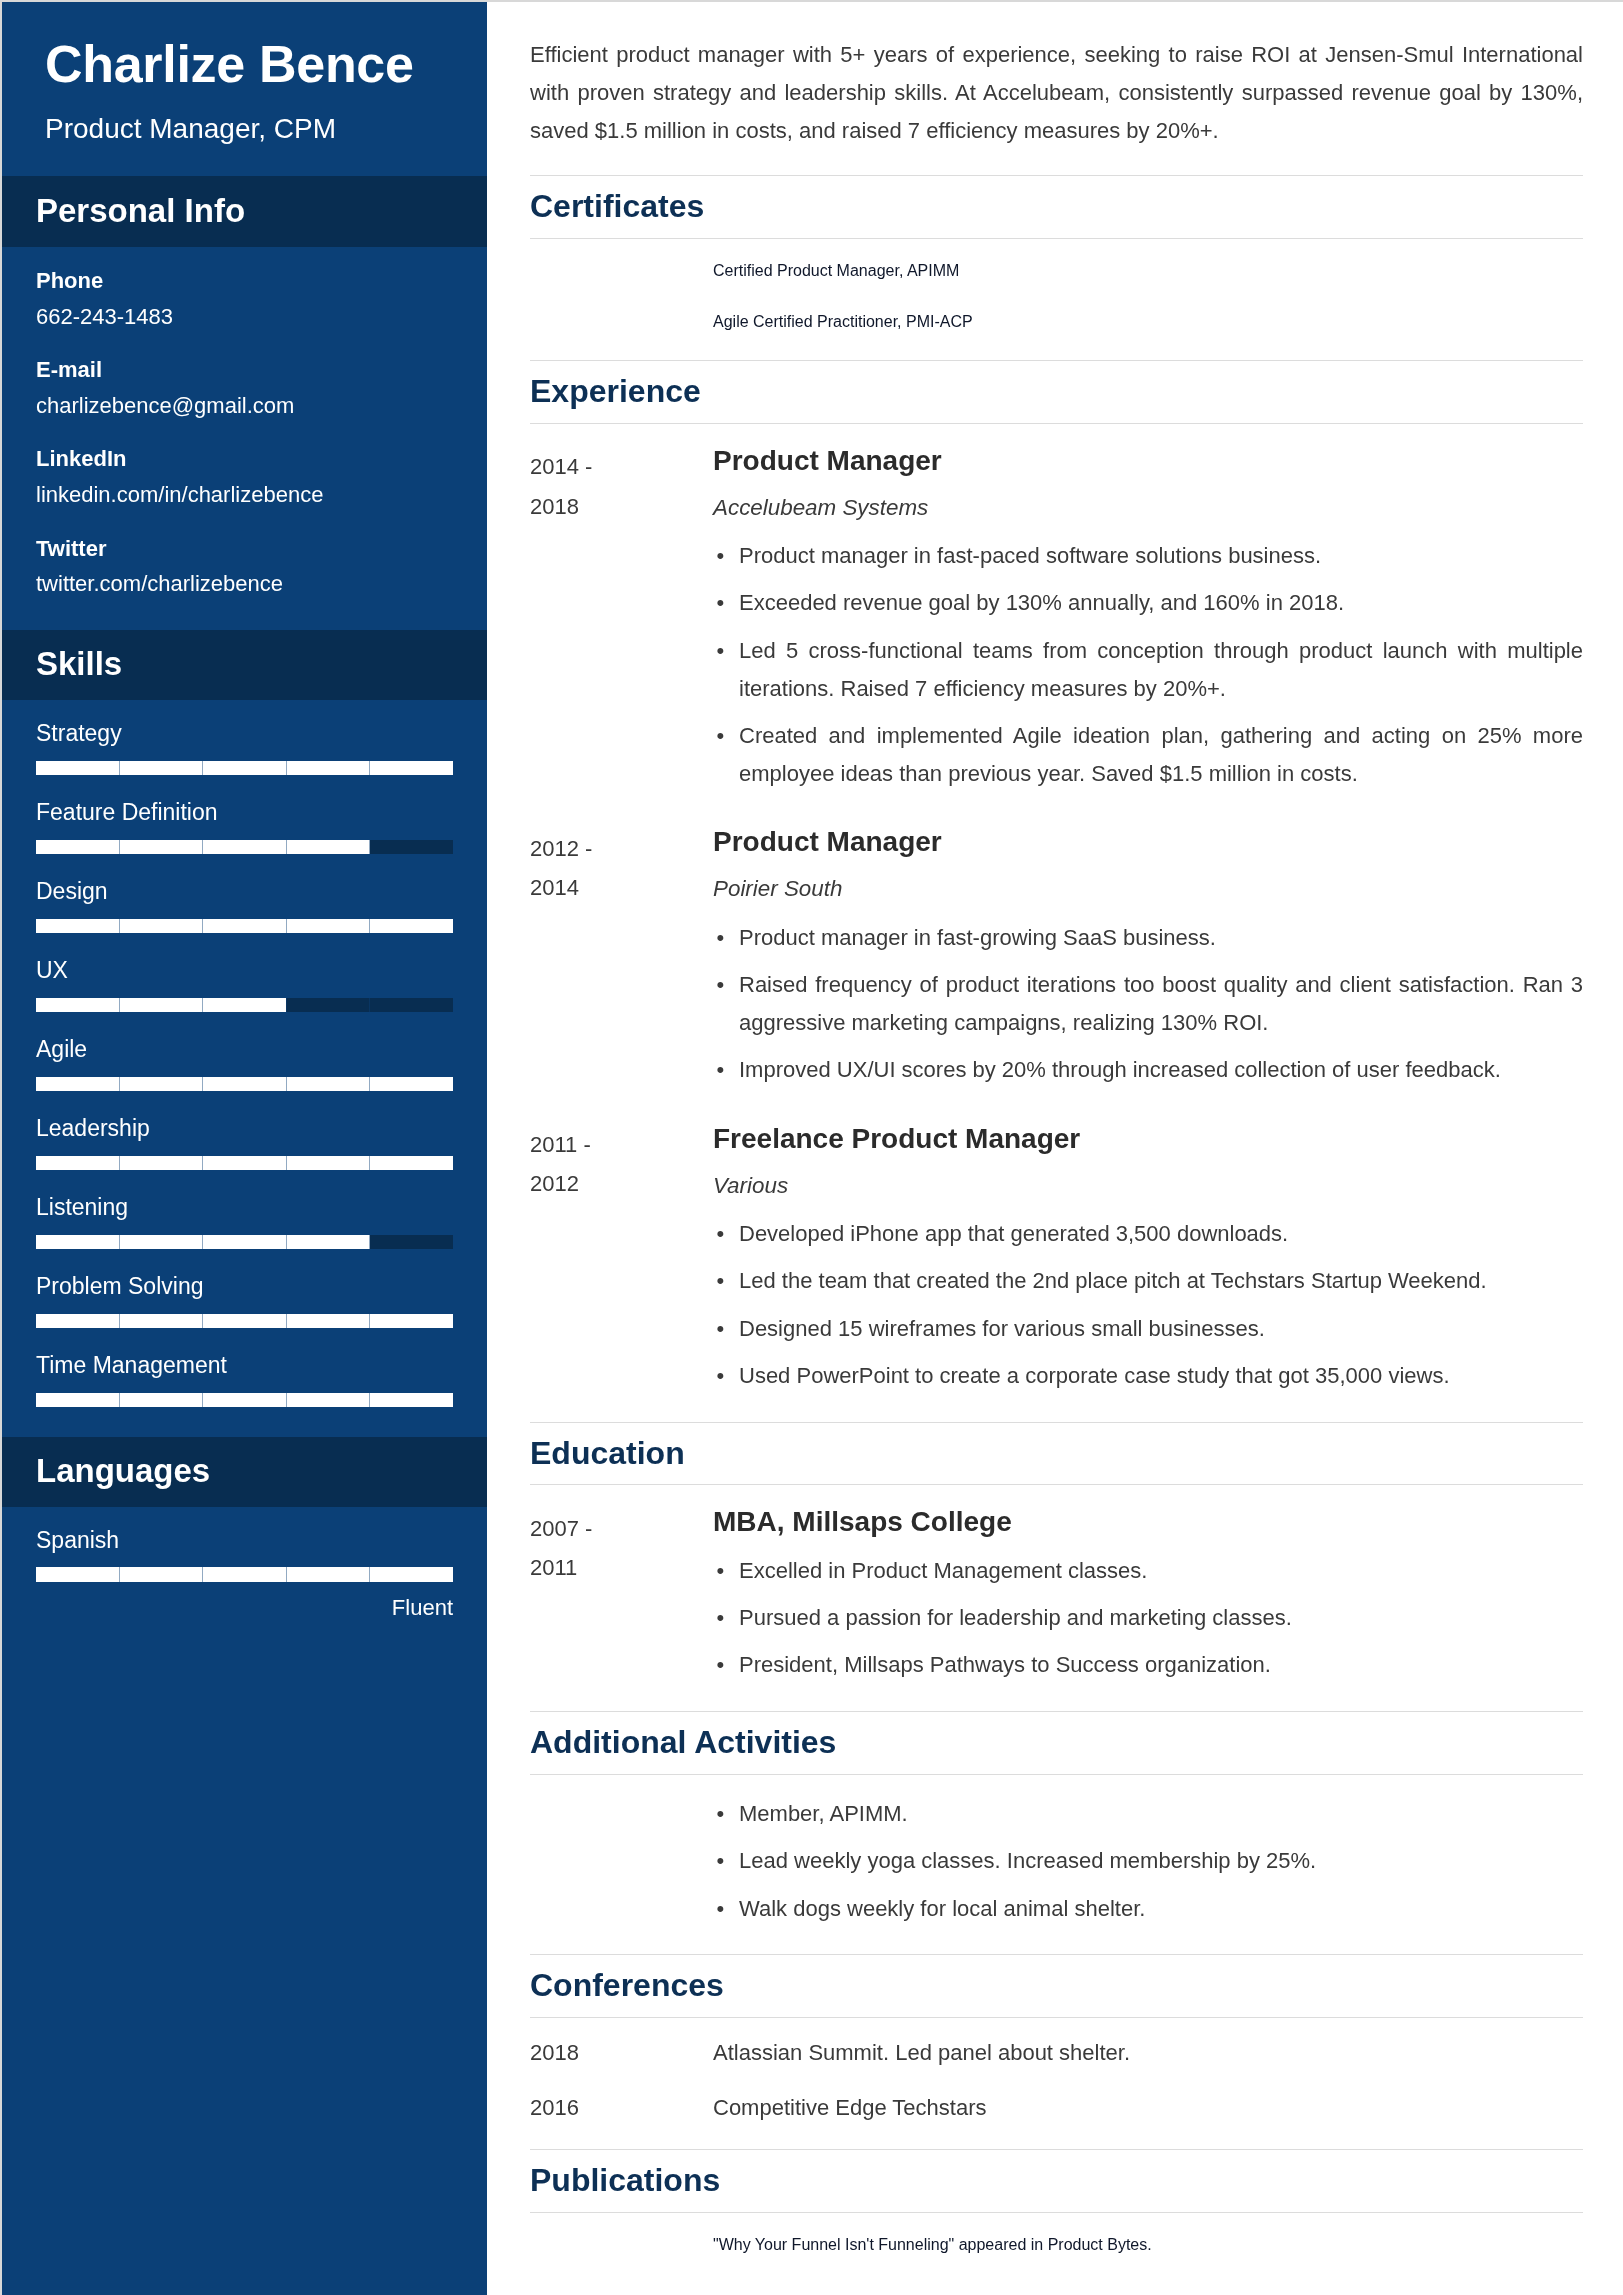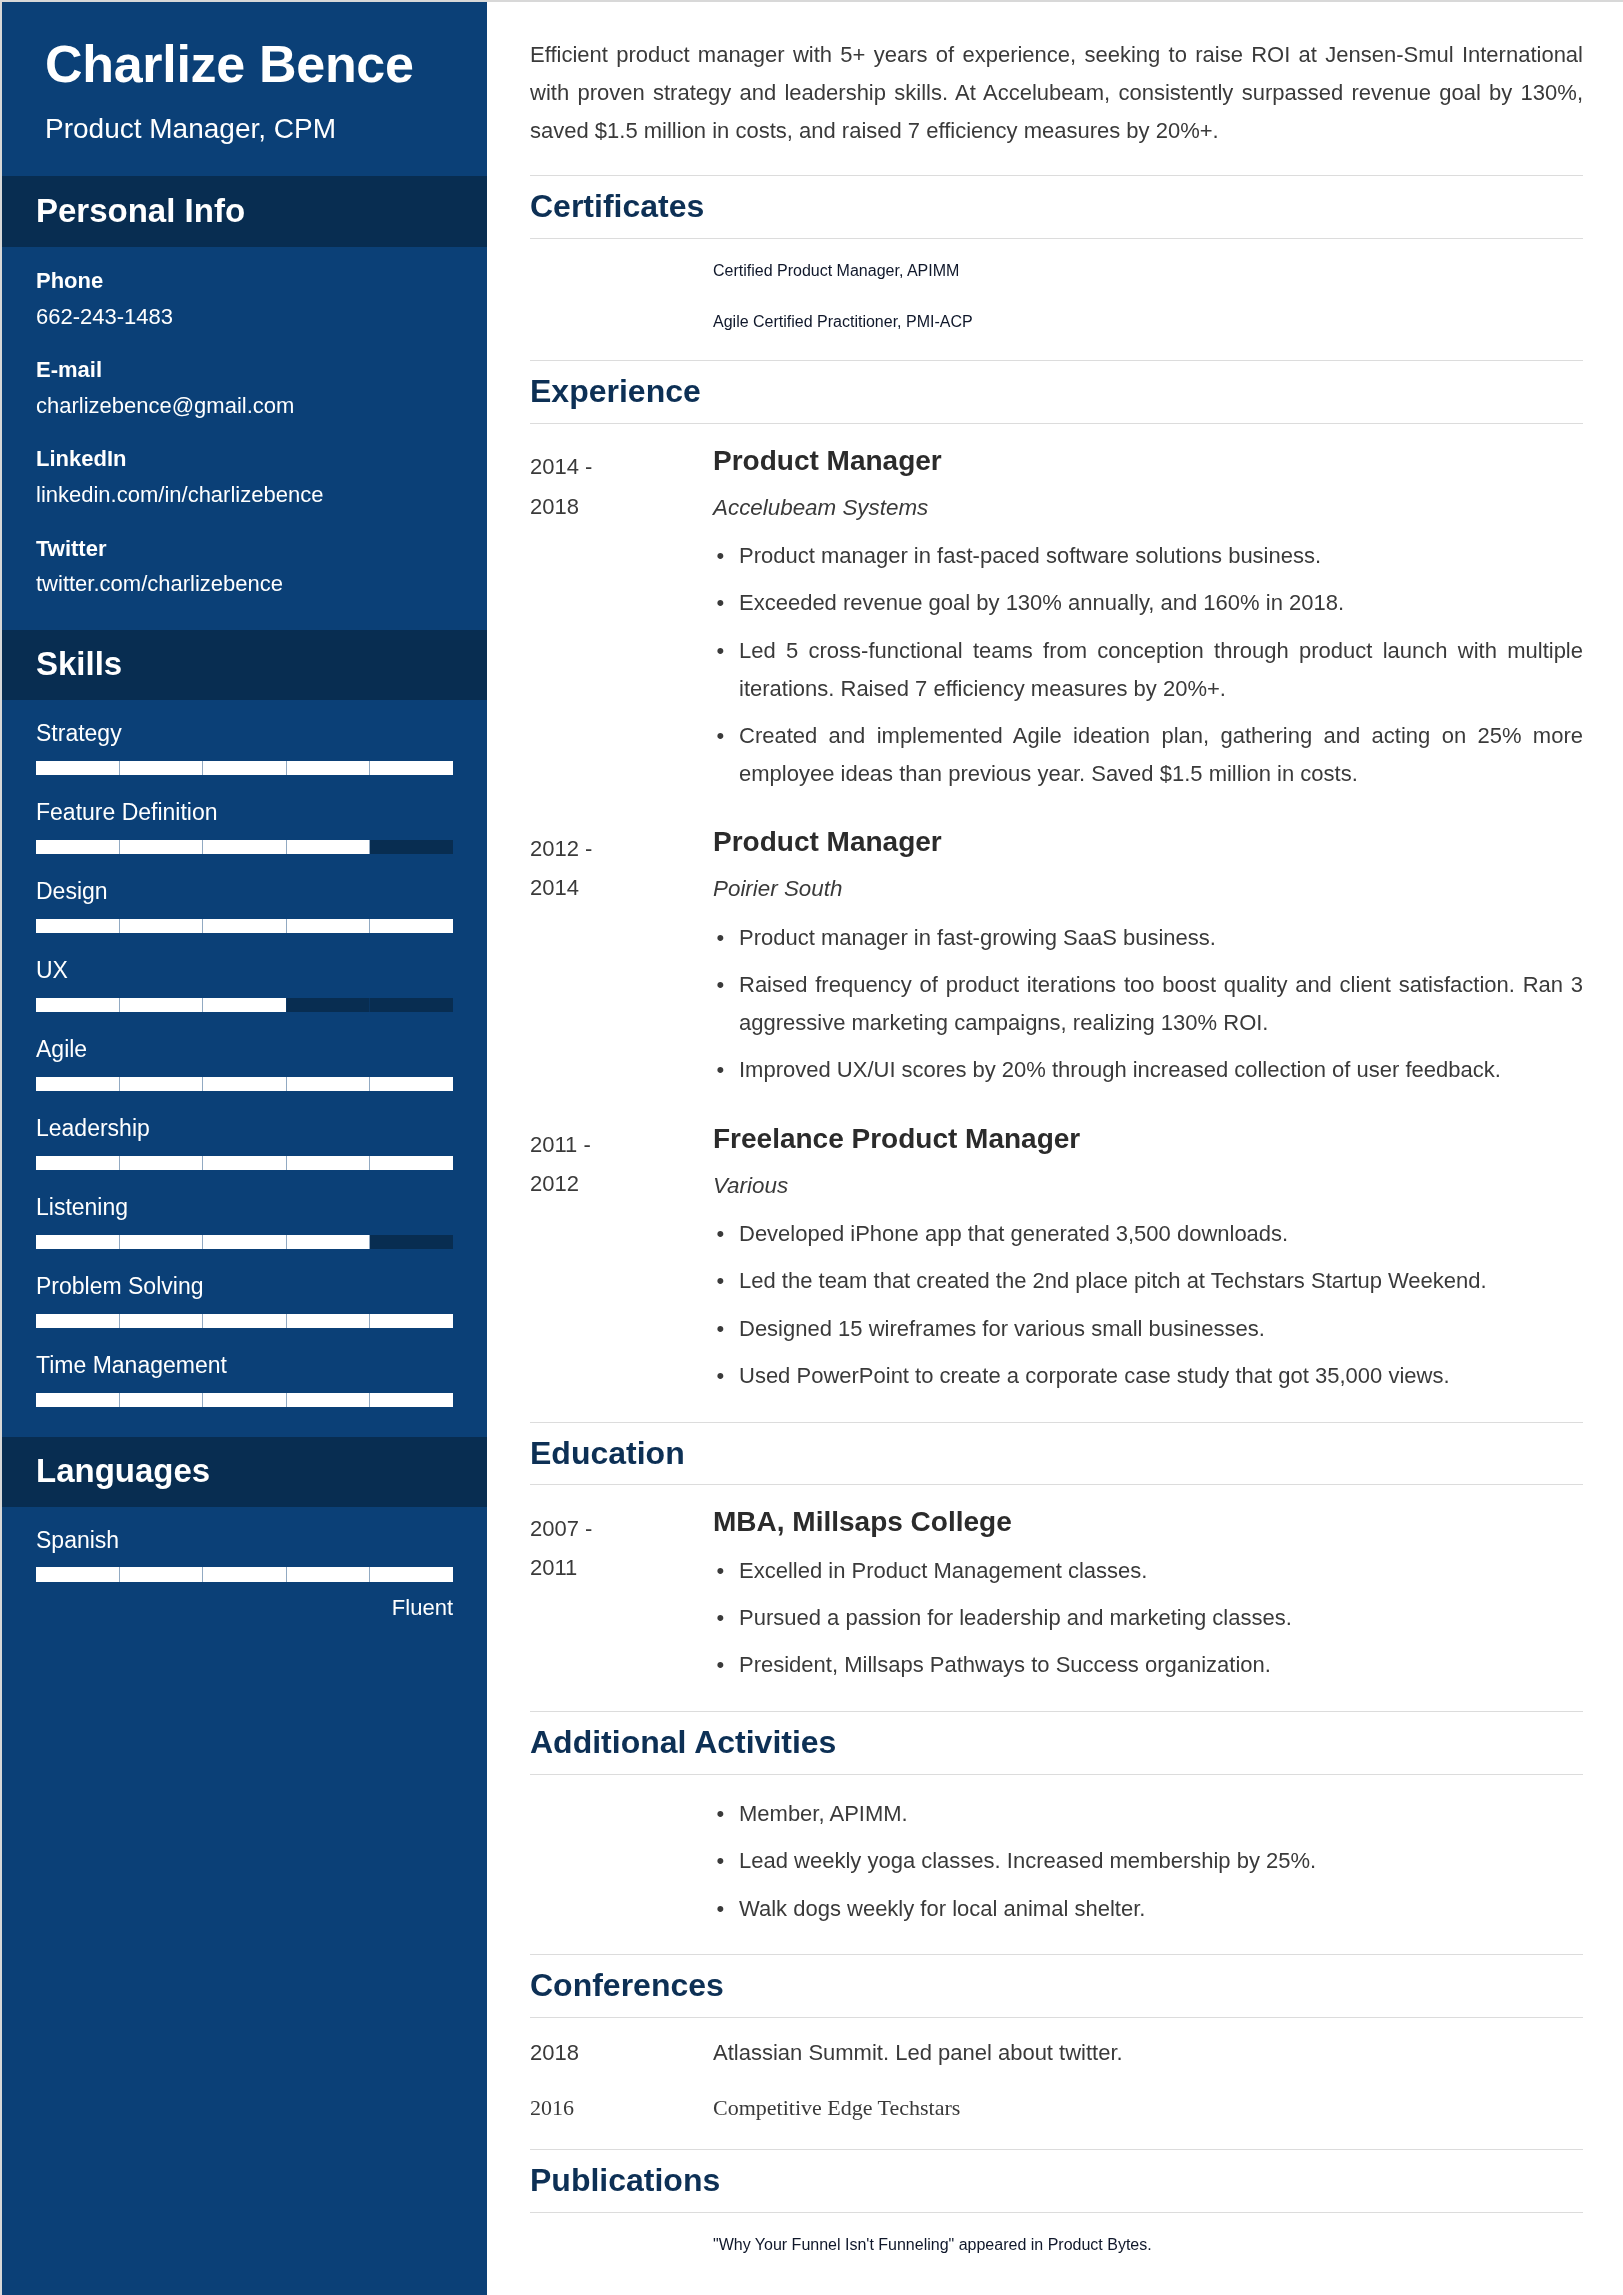--- a/index.html
+++ b/index.html
@@ -212,21 +212,21 @@
   }
   .entry.noorg .entry-role { margin-bottom: 13px; }
 
   .conf-row {
     display: flex;
     margin-bottom: 23.6px;
     font-size: 22px;
     color: #3a3a3a;
     line-height: 1.4;
   }
-  .conf-row:last-child { margin-bottom: 5.9px; font-family: Liberation Serif, serif; }
+  .conf-row:last-child { margin-bottom: 5.9px; }
   .conf-year { flex: 0 0 183px; }
   .conf-text { flex: 1 1 auto; }
 </style>
 </head>
 <body>
 
 <div class="page">
 
   <aside class="sidebar">
 
@@ -494,21 +494,21 @@
           </div>
         </div>
     </section>
 
     <section class="sec">
       <h2 class="sec-title">Conferences</h2>
       <div class="sec-rule"></div>
       <div class="sec-body" id="conferences-list">
           <div class="conf-row">
             <div class="conf-year">2018</div>
-            <div class="conf-text">Atlassian Summit. Led panel about twitter.</div>
+            <div class="conf-text">Atlassian Summit. Led panel about shelter.</div>
           </div>
           <div class="conf-row">
             <div class="conf-year">2016</div>
             <div class="conf-text">Competitive Edge Techstars</div>
           </div>
         </div>
     </section>
 
     <section class="sec">
       <h2 class="sec-title">Publications</h2>

